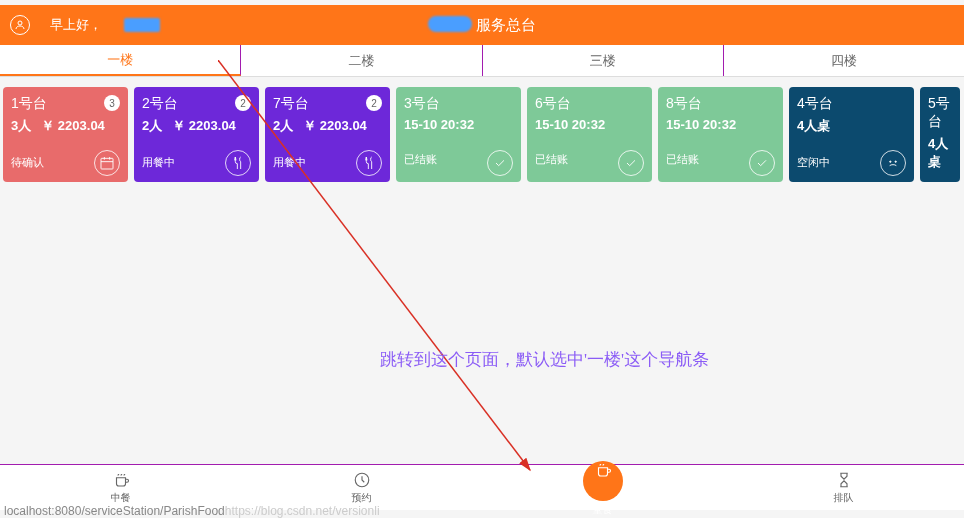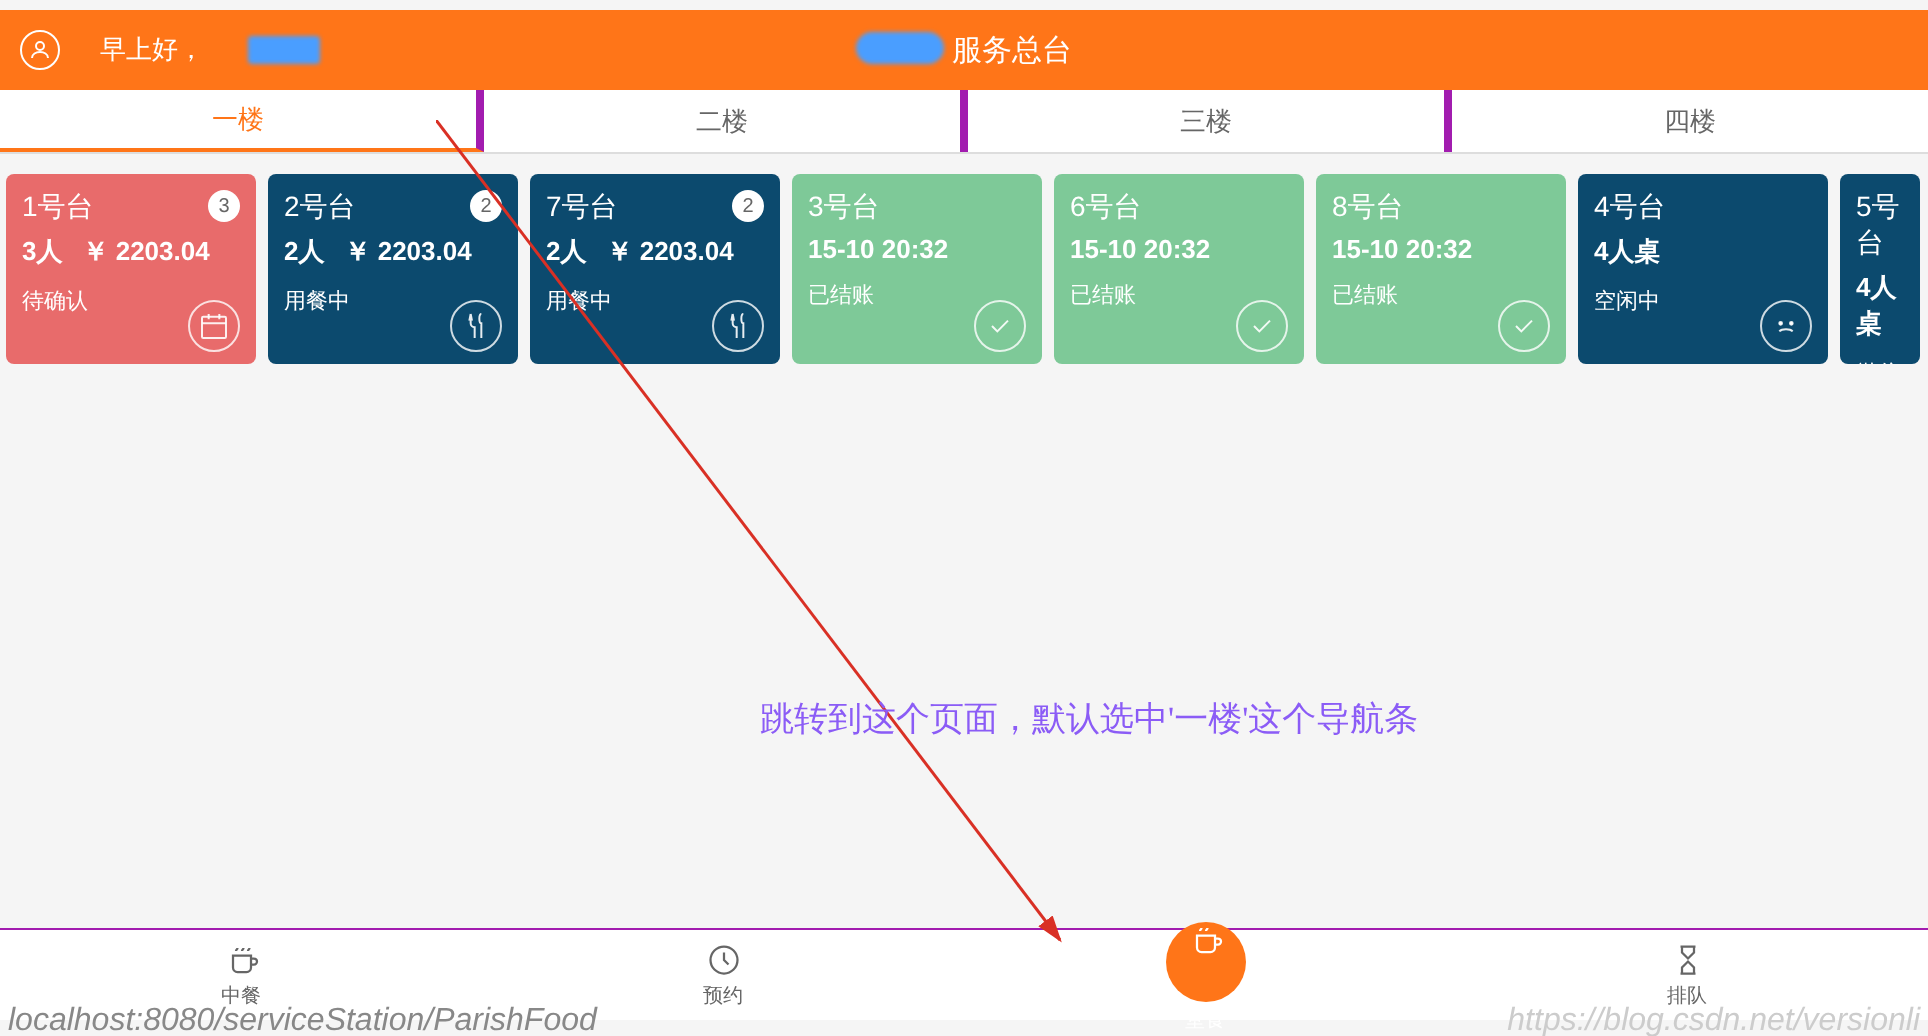--- a/index.html
+++ b/index.html
@@ -7,49 +7,49 @@
     
     .header { height: 40px; background: #ff7518; color: #fff; display: flex; align-items: center; padding: 0 10px; margin: 5px 0 0 0; position: relative; }
     .header-left { display: flex; align-items: center; gap: 20px; font-size: 13px; }
     .user-icon { width: 20px; height: 20px; border: 1.5px solid #fff; border-radius: 50%; display: flex; align-items: center; justify-content: center; }
     .user-icon svg { width: 12px; height: 12px; }
     .greeting-blur { display: inline-block; width: 36px; height: 14px; background: #4a9eff; border-radius: 2px; filter: blur(1px); margin-left: 2px; }
     .header-center { position: absolute; left: 50%; transform: translateX(-50%); display: flex; gap: 4px; font-size: 15px; }
     .center-blur { display: inline-block; width: 44px; height: 16px; background: #4a9eff; border-radius: 8px; filter: blur(1px); }
     
     .tabs { display: flex; height: 32px; background: #fff; border-bottom: 1px solid #ddd; }
-    .tab { flex: 1; display: flex; align-items: center; justify-content: center; font-size: 13px; color: #666; cursor: pointer; border-right: 4px solid #a21caf; }
+    .tab { flex: 1; display: flex; align-items: center; justify-content: center; font-size: 13px; color: #666; cursor: pointer; border-right: 1px solid #a21caf; }
     .tab:last-child { border-right: none; }
     .tab.active { color: #ff7518; border-bottom: 2px solid #ff7518; }
     
     .cards { display: flex; gap: 6px; padding: 10px 3px; overflow: hidden; }
     .card { width: 125px; height: 95px; border-radius: 4px; padding: 8px; color: #fff; position: relative; flex-shrink: 0; }
     .card-red { background: #e86b6b; }
-    .card-green { background: #0c4a6e; }
+    .card-green { background: #6d28d9; }
     .card-greenlight { background: #7ec998; }
     .card-gray { background: #0c4a6e; }
     .card-title { font-size: 14px; font-weight: normal; }
     .card-badge { position: absolute; top: 8px; right: 8px; background: #fff; color: #666; width: 16px; height: 16px; border-radius: 50%; display: flex; align-items: center; justify-content: center; font-size: 10px; }
     .card-info { font-size: 13px; margin-top: 4px; font-weight: bold; }
     .card-info span + span { margin-left: 10px; }
-    .card-status { font-size: 11px; margin-top: 8px; }
+    .card-status { font-size: 11px; margin-top: 20px; }
     .card-icon { position: absolute; bottom: 6px; right: 8px; width: 26px; height: 26px; border: 1.5px solid rgba(255,255,255,0.8); border-radius: 50%; display: flex; align-items: center; justify-content: center; }
     .card-icon svg { width: 16px; height: 16px; stroke: rgba(255,255,255,0.9); fill: none; stroke-width: 1.5; }
     
     .overlay-annotation { position: absolute; top: 60px; left: 218px; pointer-events: none; z-index: 10; }
     .annotation-text { position: absolute; top: 348px; left: 380px; color: #8b5cf6; font-size: 17px; font-family: "SimSun", serif; pointer-events: none; z-index: 10; }
     
     .footer { position: absolute; bottom: 8px; left: 0; right: 0; height: 46px; background: #fff; display: flex; align-items: center; border-top: 1px solid #a21caf; }
     .footer-item { flex: 1; display: flex; flex-direction: column; align-items: center; justify-content: center; gap: 2px; cursor: pointer; font-size: 10px; color: #666; }
     .footer-item.active { color: #fff; }
     .footer-icon { width: 18px; height: 18px; }
     .footer-active-circle { width: 40px; height: 40px; background: #ff7518; border-radius: 50%; display: flex; flex-direction: column; align-items: center; justify-content: flex-start; margin-top: -14px; gap: 24px; }
     .footer-active-circle .footer-icon svg { stroke: #fff !important; }
     
-    .status-bar { position: absolute; bottom: 0; left: 0; right: 0; height: 14px; display: flex; align-items: center; padding: 0 4px; font-size: 16px; color: #888; justify-content: space-between; font-style: italic; }
+    .status-bar { position: absolute; bottom: 0; left: 0; right: 0; height: 14px; display: flex; align-items: center; padding: 0 4px; font-size: 12px; color: #888; justify-content: flex-start; }
   </style>
 </head>
 <body>
 
 <div class="header">
   <div class="header-left">
     <span class="user-icon">
       <svg viewBox="0 0 24 24" fill="none" stroke="#fff" stroke-width="2">
           <circle cx="12" cy="8" r="4"></circle>
           <path d="M4 20c0-4 4-6 8-6s8 2 8 6"></path>

